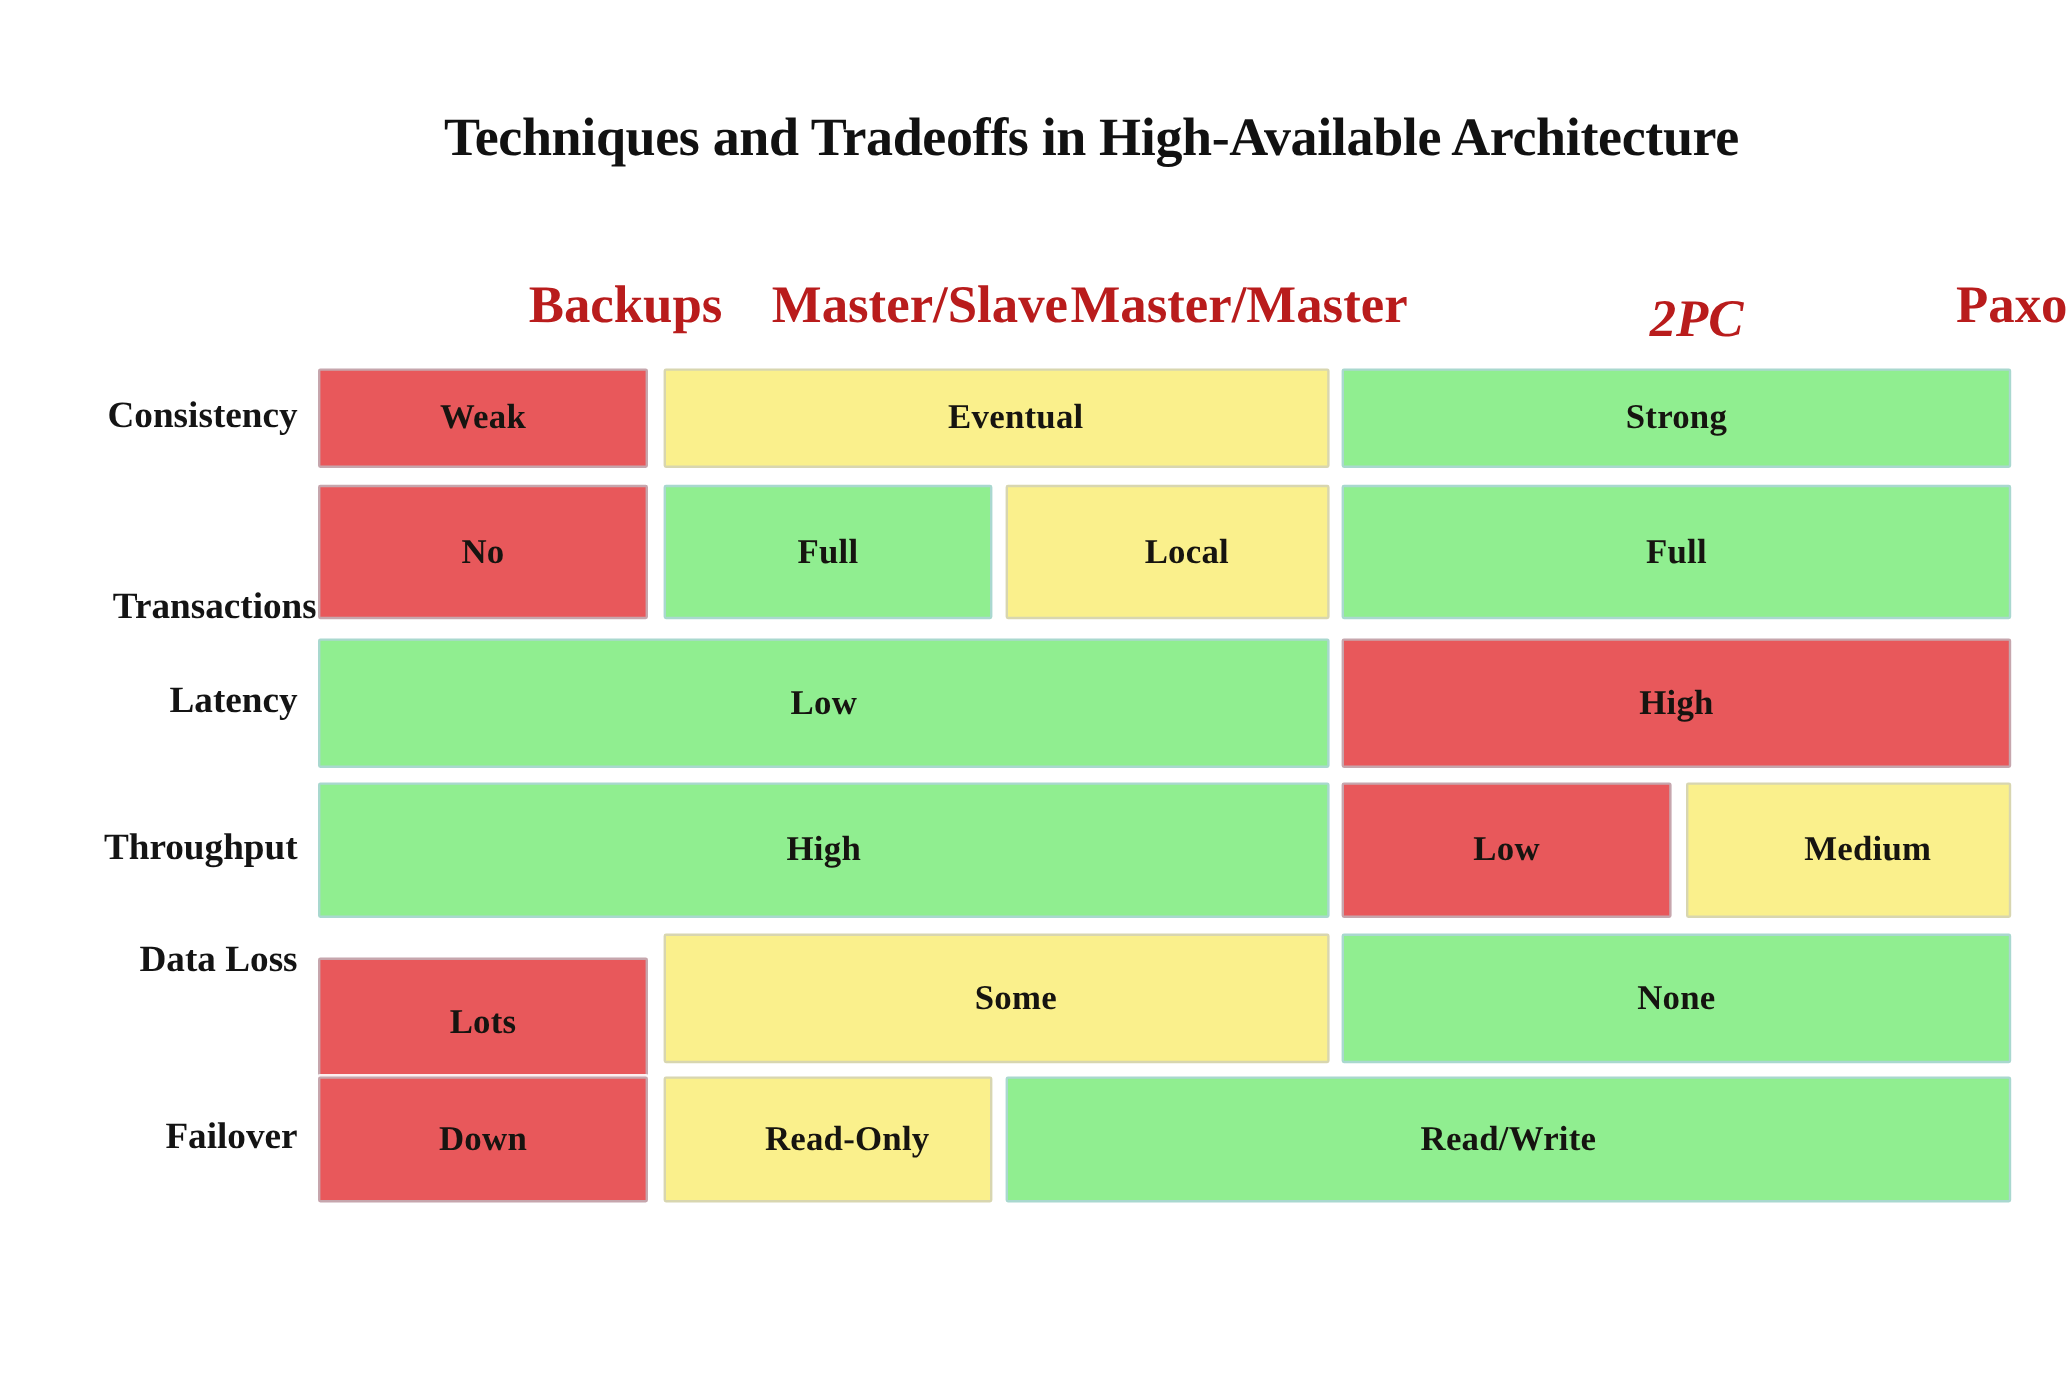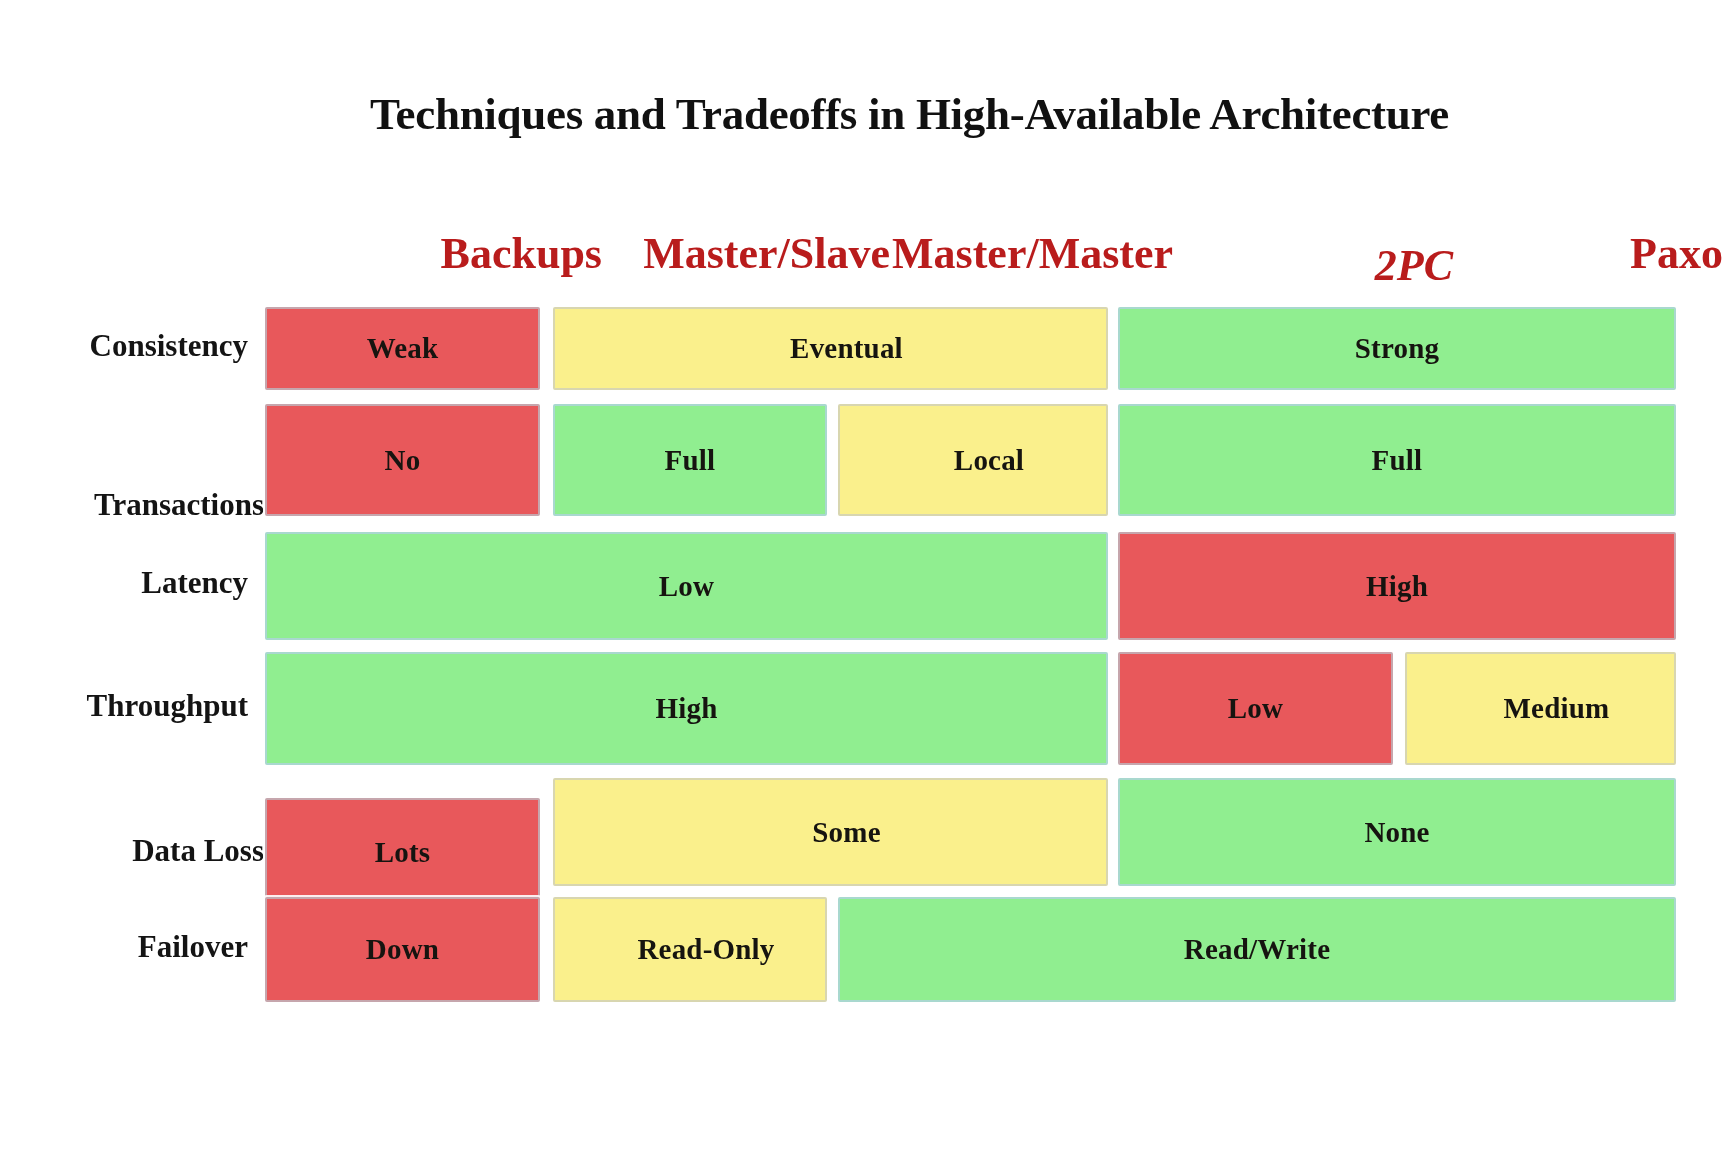--- a/index.html
+++ b/index.html
@@ -99,21 +99,21 @@
 
   <div class="col-header" style="left: 202px; width: 400px; top: 228px;">Backups</div>
       <div class="col-header" style="left: 490px; width: 400px; top: 228px;">Master/Slave</div>
       <div class="col-header" style="left: 773px; width: 400px; top: 228px;">Master/Master</div>
       <div class="col-header" style="left: 1053px; width: 400px; top: 240px; font-style: italic;">2PC</div>
       <div class="col-header" style="left: 1340px; width: 400px; top: 228px;">Paxos</div>
       <div class="row-label" style="left: 0px; width: 248px; top: 327.5px;">Consistency</div>
       <div class="row-label" style="left: 16px; width: 248px; top: 439px; margin-top: 48px;">Transactions</div>
       <div class="row-label" style="left: 0px; width: 248px; top: 565px;">Latency</div>
       <div class="row-label" style="left: 0px; width: 248px; top: 687.5px;">Throughput</div>
-      <div class="row-label" style="left: 0px; width: 248px; top: 833px; margin-left: 16px;">Data Loss</div>
+      <div class="row-label" style="left: 0px; width: 248px; top: 781px;">Data Loss</div>
       <div class="row-label" style="left: 0px; width: 248px; top: 928.5px;">Failover</div>
       <div class="cell red" style="left: 265px; top: 307px; width: 275px; height: 83px;">
         <span class="cell-text">Weak</span>
       </div>
       <div class="cell yellow" style="left: 553px; top: 307px; width: 555px; height: 83px;">
         <span class="cell-text">Eventual</span>
       </div>
       <div class="cell green" style="left: 1118px; top: 307px; width: 558px; height: 83px;">
         <span class="cell-text">Strong</span>
       </div>

